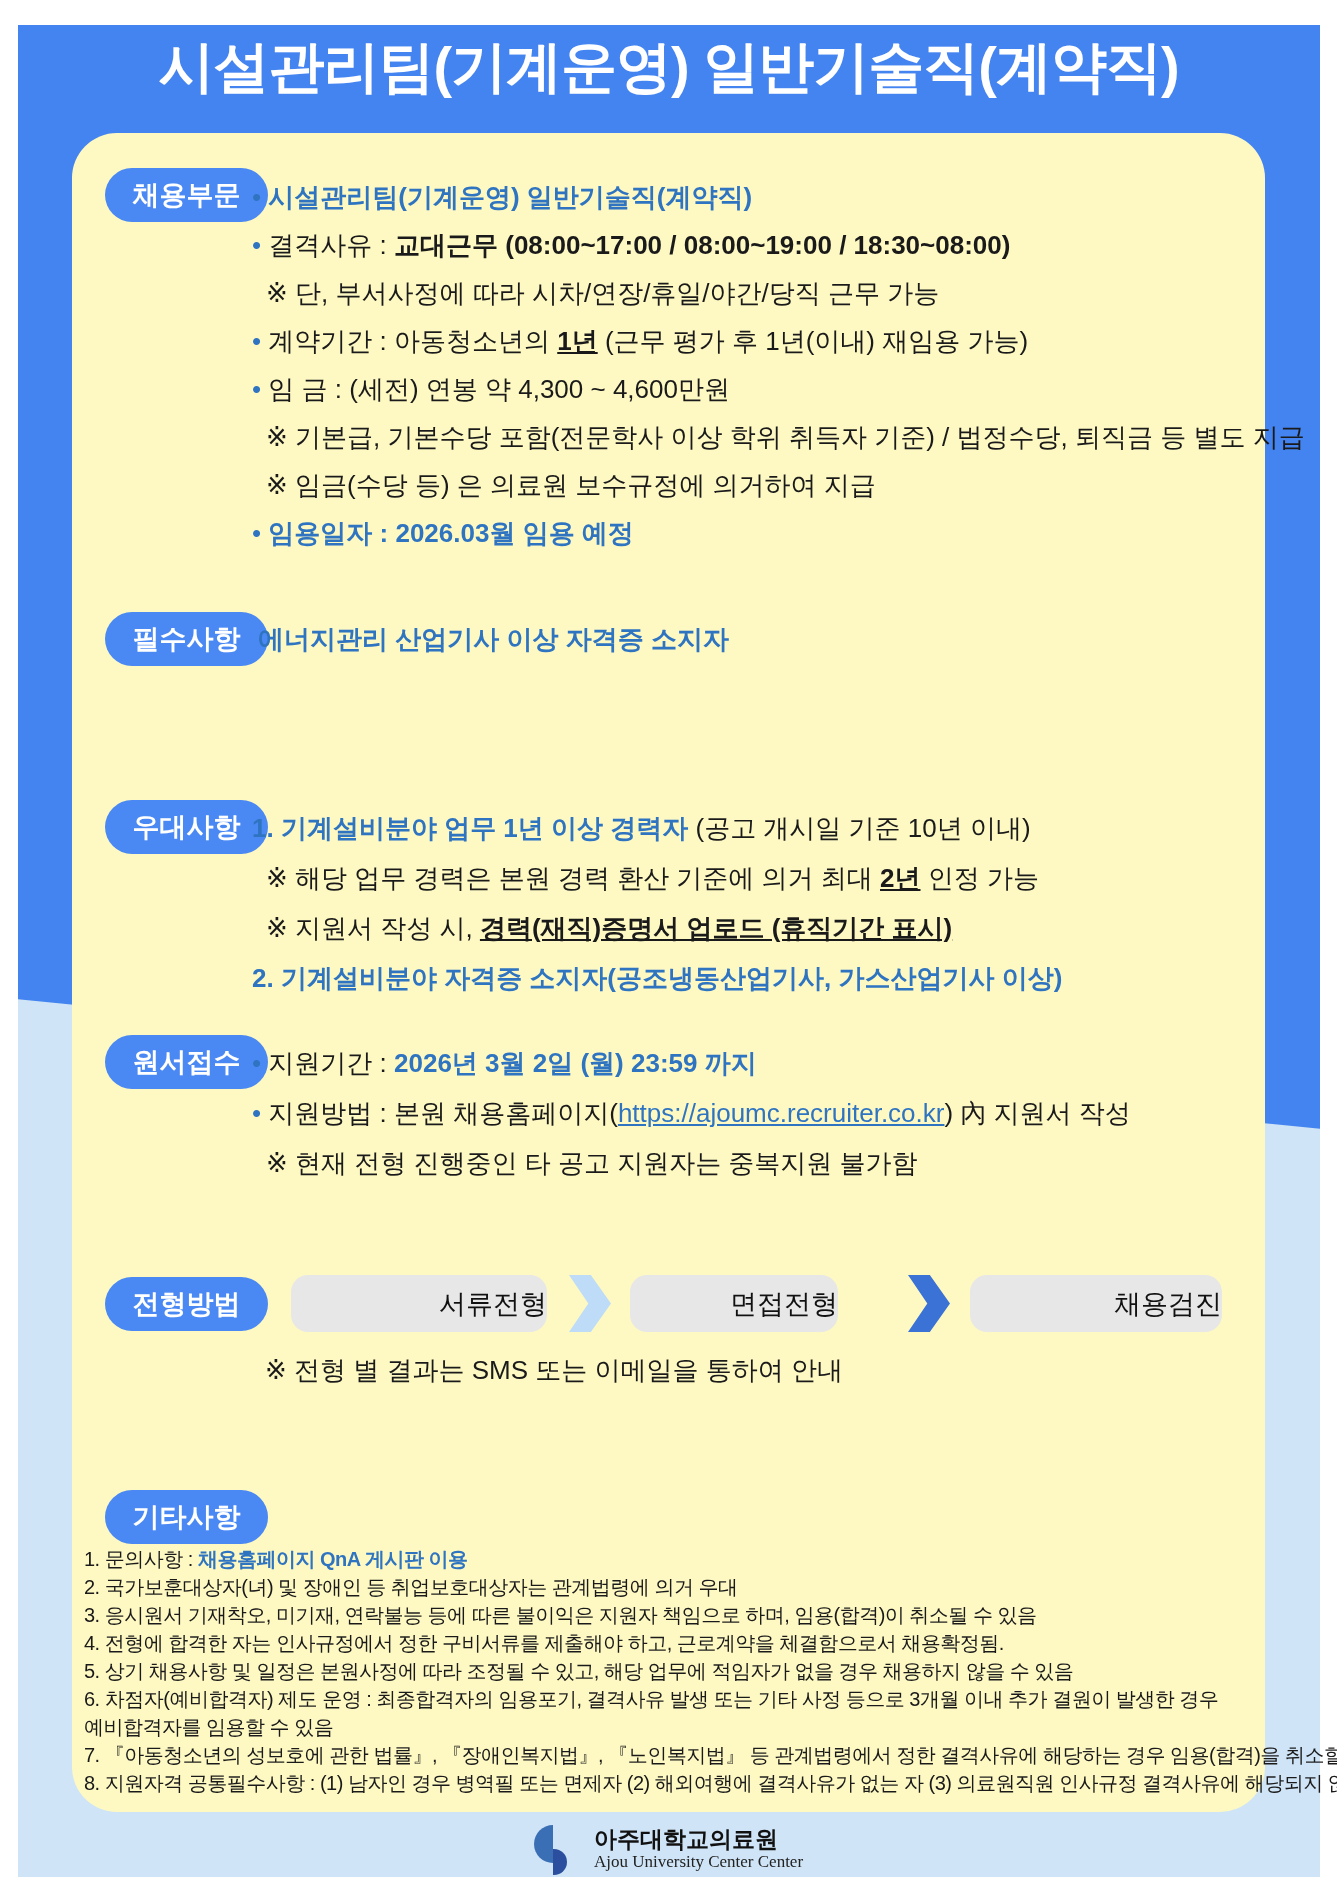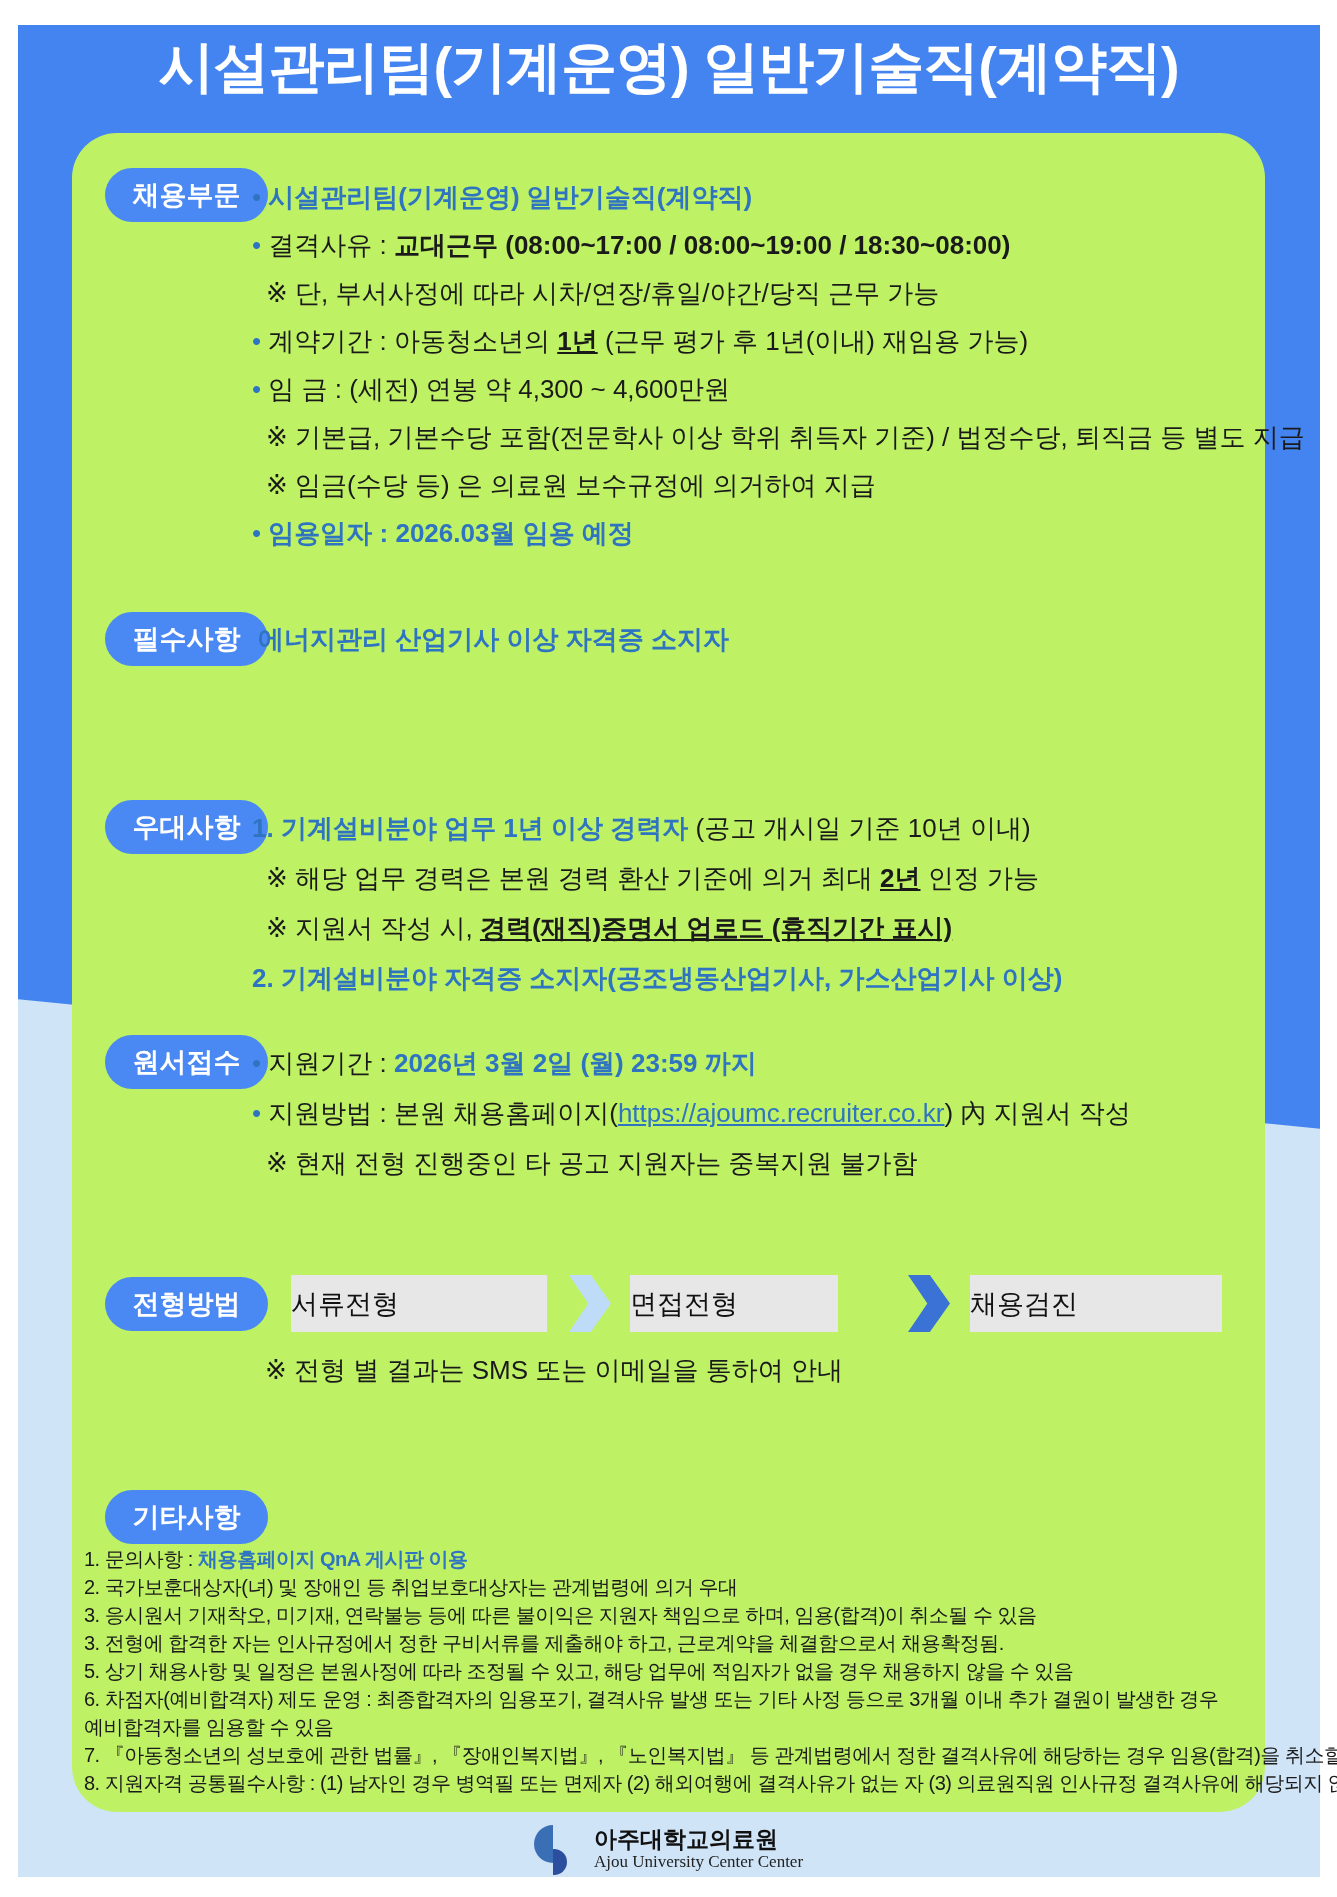--- a/index.html
+++ b/index.html
@@ -10,40 +10,40 @@
   }
   
   .bg{position:absolute;left:18px;top:25px;width:1302px;height:1852px;background:#4484f0;}
   .bg-light{position:absolute;left:0;top:0;width:100%;height:100%;background:#cfe4f6;
     clip-path:polygon(0 52.6%,100% 59.6%,100% 100%,0 100%);}
   
   .title{position:absolute;left:0;top:30px;width:1337px;text-align:center;
     font-size:56px;font-weight:bold;color:#ffffff;letter-spacing:-1px;white-space:nowrap;}
   
   .card{position:absolute;left:72px;top:133px;width:1193px;height:1679px;
-    background:#bef264;border-radius:45px;}
+    background:#fef9c3;border-radius:45px;}
   
   .pill{position:absolute;left:33px;width:163px;height:54px;border-radius:27px;
     background:#4a88f3;color:#ffffff;font-size:27px;font-weight:bold;
     display:flex;align-items:center;justify-content:center;white-space:nowrap;}
   
   .tblock{position:absolute;left:180px;font-size:26px;line-height:48px;white-space:nowrap;}
   .tblock .line{height:48px;}
   .lh50 .line{height:50px;}
   .lh50{line-height:50px;}
   .ind{padding-left:14px;}
   .bb{color:#2f74c1;font-weight:bold;}
   .b{font-weight:bold;}
   .bu{font-weight:bold;text-decoration:underline;}
   .link{color:#2f74c1;text-decoration:underline;cursor:pointer;}
   .dot{color:#2f74c1;}
   
   .flow-box{position:absolute;top:1142px;height:57px;background:#e7e7e7;
-    display:flex;align-items:center;justify-content:flex-start;
-    font-size:27px;color:#111;white-space:nowrap;}
+    display:flex;align-items:center;justify-content:flex-end;
+    font-size:27px;color:#111;white-space:nowrap;border-radius:17px;}
   .chev{position:absolute;top:1142px;width:42px;height:57px;
     clip-path:polygon(0 0,52% 0,100% 50%,52% 100%,0 100%,46% 50%);}
   .chev1{left:497px;background:#bedcf7;}
   .chev2{left:836px;background:#3a72d6;}
   .flow-note{position:absolute;left:193px;top:1220px;font-size:26px;white-space:nowrap;}
   
   .etc-list{position:absolute;left:12px;top:1412px;font-size:20px;line-height:28px;
     white-space:nowrap;letter-spacing:-0.5px;}
   .etc-list .line{height:28px;}
   
@@ -126,21 +126,21 @@
   </div>
   <div class="flow-note">※ 전형 별 결과는 SMS 또는 이메일을 통하여 안내</div>
 
   <div class="pill" style="top:1357px;">
     <span>기타사항</span>
   </div>
   <div class="etc-list">
       <div class="line"><span>1. 문의사항 : </span><span class="bb">채용홈페이지 QnA 게시판 이용</span></div>
       <div class="line"><span>2. 국가보훈대상자(녀) 및 장애인 등 취업보호대상자는 관계법령에 의거 우대</span></div>
       <div class="line"><span>3. 응시원서 기재착오, 미기재, 연락불능 등에 따른 불이익은 지원자 책임으로 하며, 임용(합격)이 취소될 수 있음</span></div>
-      <div class="line"><span>3. 전형에 합격한 자는 인사규정에서 정한 구비서류를 제출해야 하고, 근로계약을 체결함으로서 채용확정됨.</span></div>
+      <div class="line"><span>4. 전형에 합격한 자는 인사규정에서 정한 구비서류를 제출해야 하고, 근로계약을 체결함으로서 채용확정됨.</span></div>
       <div class="line"><span>5. 상기 채용사항 및 일정은 본원사정에 따라 조정될 수 있고, 해당 업무에 적임자가 없을 경우 채용하지 않을 수 있음</span></div>
       <div class="line"><span>6. 차점자(예비합격자) 제도 운영 : 최종합격자의 임용포기, 결격사유 발생 또는 기타 사정 등으로 3개월 이내 추가 결원이  발생한 경우</span></div>
       <div class="line"><span>예비합격자를 임용할 수 있음</span></div>
       <div class="line"><span>7. 『아동청소년의 성보호에 관한 법률』, 『장애인복지법』, 『노인복지법』 등 관계법령에서 정한 결격사유에 해당하는 경우 임용(합격)을 취소할 수 있음.</span></div>
       <div class="line"><span>8. 지원자격 공통필수사항 : (1) 남자인 경우 병역필 또는 면제자  (2) 해외여행에 결격사유가 없는 자  (3) 의료원직원 인사규정 결격사유에 해당되지 않는 자</span></div>
     </div>
 
 </div>
 
 <div class="footer">

